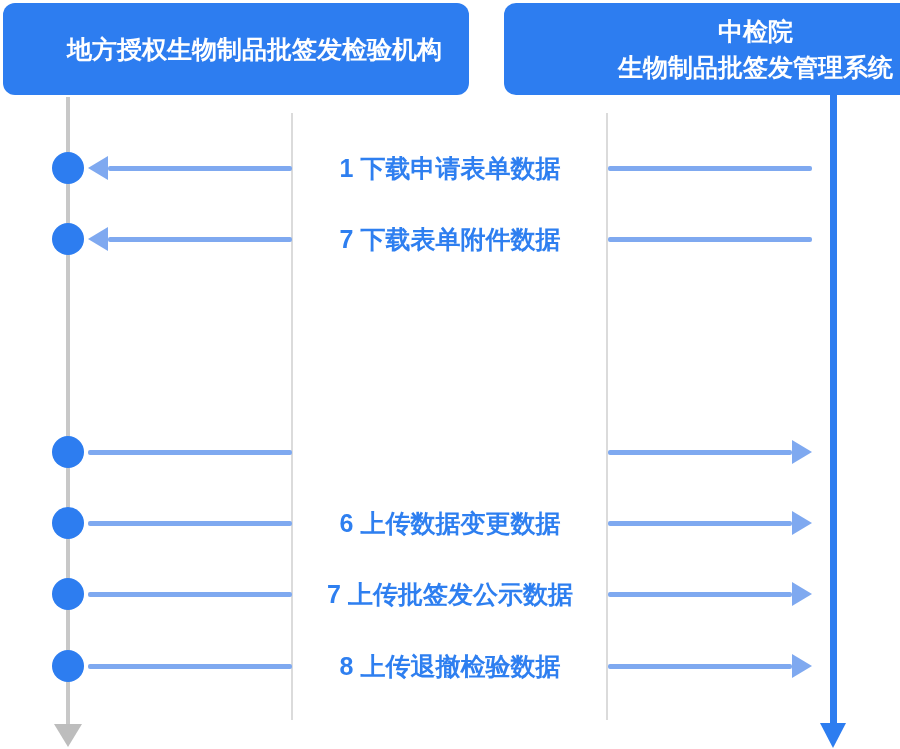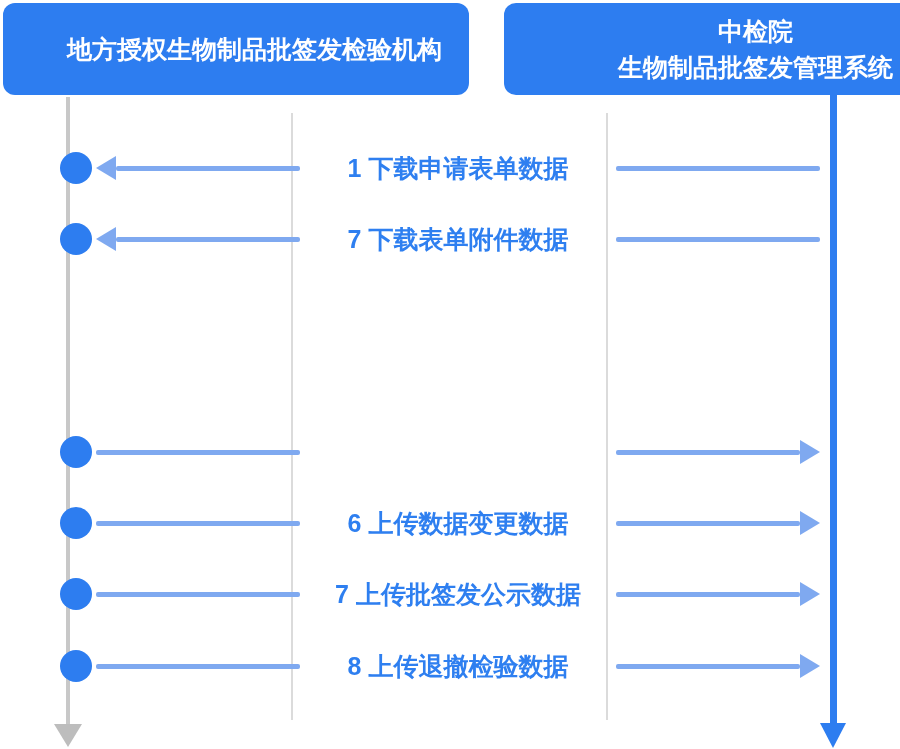--- a/index.html
+++ b/index.html
@@ -63,21 +63,21 @@
 
   
   .colline {
     position: absolute; top: 113px; width: 2px; height: 607px;
     background: var(--col-line);
   }
   .colline.l { left: 291px; }
   .colline.r { left: 606px; }
 
   
-  .msg { position: absolute; left: 8px; width: 801px; height: 40px; }
+  .msg { position: absolute; left: 0; width: 801px; height: 40px; }
   .dot {
     position: absolute; left: 52px; top: 4px;
     width: 32px; height: 32px; border-radius: 50%;
     background: var(--primary);
   }
   .seg {
     position: absolute; top: 0; height: 40px;
     display: flex; align-items: center;
   }
   .seg.left  { left: 88px;  width: 204px; }

